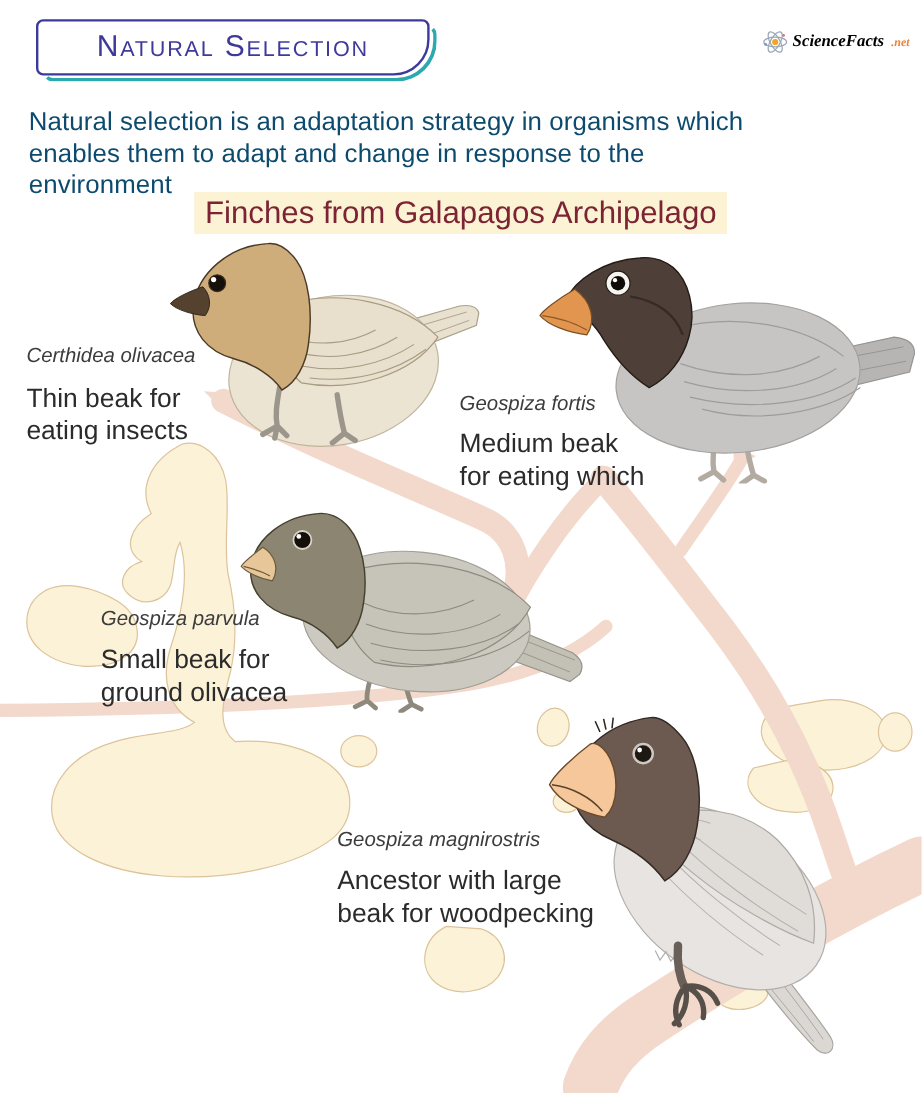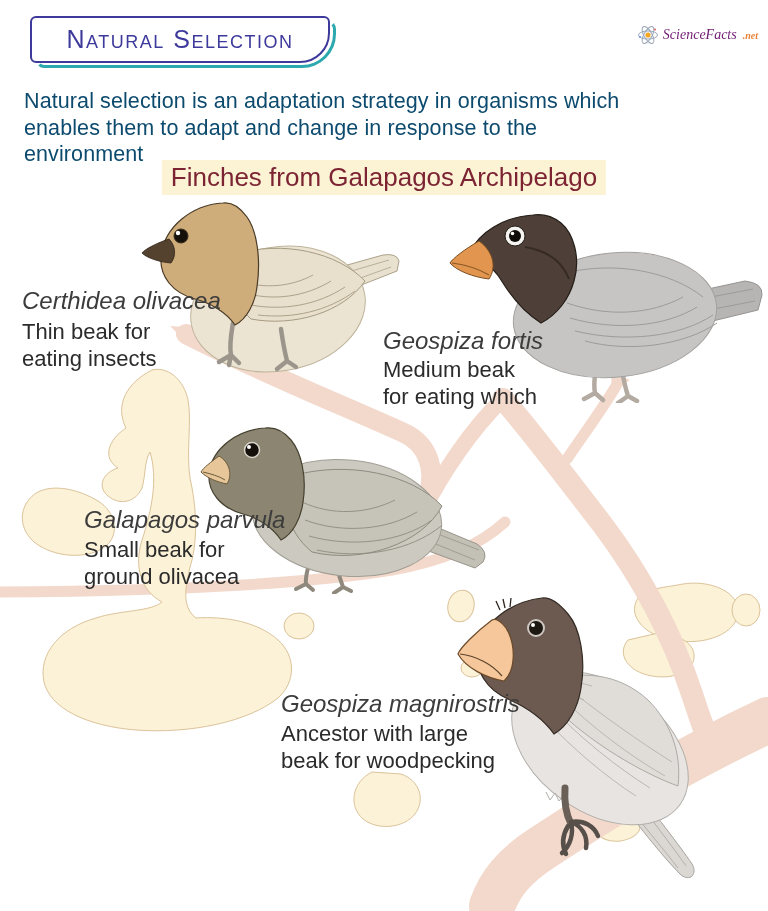--- a/index.html
+++ b/index.html
@@ -1,39 +1,39 @@
 <!DOCTYPE html>
 <html><head>
 <meta charset="utf-8">
 <style>
   html,body{margin:0;padding:0;}
   body{width:768px;height:911px;position:relative;overflow:hidden;background:#ffffff;
        font-family:"Liberation Sans", sans-serif;}
   .abs{position:absolute;}
   
-  .title-wrap{left:30px;top:16px;width:300px;height:47px;}
+  .title-wrap{left:30px;top:16px;width:328px;height:47px;}
   .title-accent{position:absolute;left:6px;top:5px;right:-6px;bottom:-5px;
       border:3px solid #2CA9AE;border-radius:8px 8px 34px 8px;
       border-top-color:transparent;border-left-color:transparent;}
   .title-box{position:absolute;inset:0;background:#fff;border:2.5px solid #3E3A9C;
       border-radius:6px 6px 30px 6px;display:flex;align-items:center;justify-content:center;}
   .title-text{color:#3E3A9C;font-size:25px;font-variant:small-caps;letter-spacing:1.5px;
       font-weight:500;white-space:nowrap;}
   .logo{right:10px;top:24px;display:flex;align-items:center;gap:4px;}
-  .logo-brand{font-family:"Liberation Serif",serif;font-style:italic;font-weight:normal;
-      font-size:14px;color:#701a75;}
+  .logo-brand{font-family:"Liberation Serif",serif;font-style:italic;font-weight:bold;
+      font-size:14px;color:#000000;}
   .logo-tld{font-family:"Liberation Serif",serif;font-style:italic;font-weight:bold;
       font-size:10px;color:#E8833A;margin-left:2px;text-align:right;}
   
   .intro{left:24px;top:88px;width:730px;font-size:21.5px;line-height:1.24;color:#0c4a6e;
       white-space:pre-line;letter-spacing:0.1px;}
   .subtitle{left:50%;transform:translateX(-50%);top:160px;font-size:26px;color:#7C2433;
       background:#FCF3D4;padding:2px 9px;white-space:nowrap;}
   
-  .sp-label{font-style:italic;font-size:24px;color:#3C3C3C;white-space:nowrap;}
+  .sp-label{font-style:italic;font-size:17px;color:#3C3C3C;white-space:nowrap;}
   .sp-trait{font-size:22px;color:#2B2B2B;line-height:1.24;white-space:pre-line;}
   .lbl1{left:22px;top:287px;} .tr1{left:22px;top:318px;}
   .lbl2{left:383px;top:327px;} .tr2{left:383px;top:356px;}
   .lbl3{left:84px;top:506px;} .tr3{left:84px;top:536px;}
   .lbl4{left:281px;top:690px;} .tr4{left:281px;top:720px;}
   .z0{z-index:0;} .z2{z-index:2;} .z3{z-index:3;}
 </style>
 </head>
 <body>
 
@@ -214,19 +214,19 @@
 <div class="abs z3 subtitle">Finches from Galapagos Archipelago</div>
 
 <div class="abs z3 sp-label lbl1">Certhidea olivacea</div>
 <div class="abs z3 sp-trait tr1">Thin beak for
 eating insects</div>
 
 <div class="abs z3 sp-label lbl2">Geospiza fortis</div>
 <div class="abs z3 sp-trait tr2">Medium beak
 for eating which</div>
 
-<div class="abs z3 sp-label lbl3">Galapagos parvula</div>
+<div class="abs z3 sp-label lbl3">Geospiza parvula</div>
 <div class="abs z3 sp-trait tr3">Small beak for
 ground olivacea</div>
 
 <div class="abs z3 sp-label lbl4">Geospiza magnirostris</div>
 <div class="abs z3 sp-trait tr4">Ancestor with large
 beak for woodpecking</div>
 
 </body></html>

